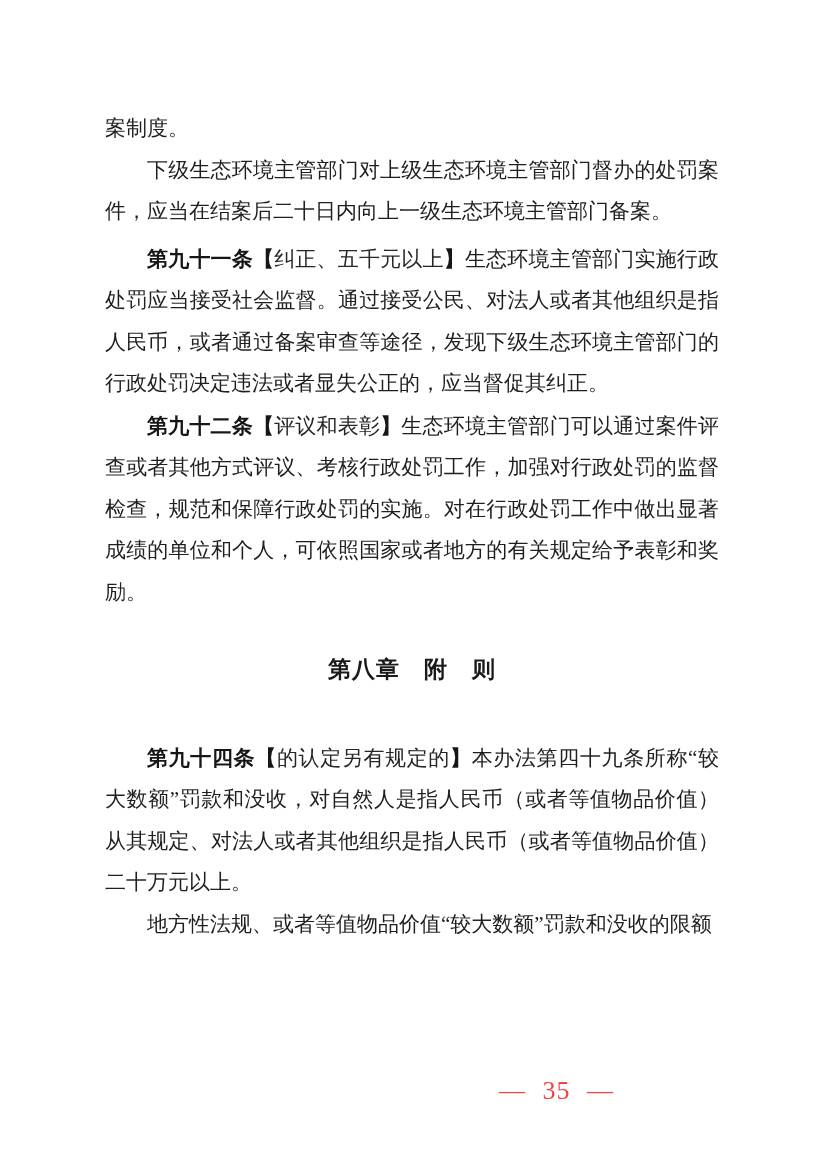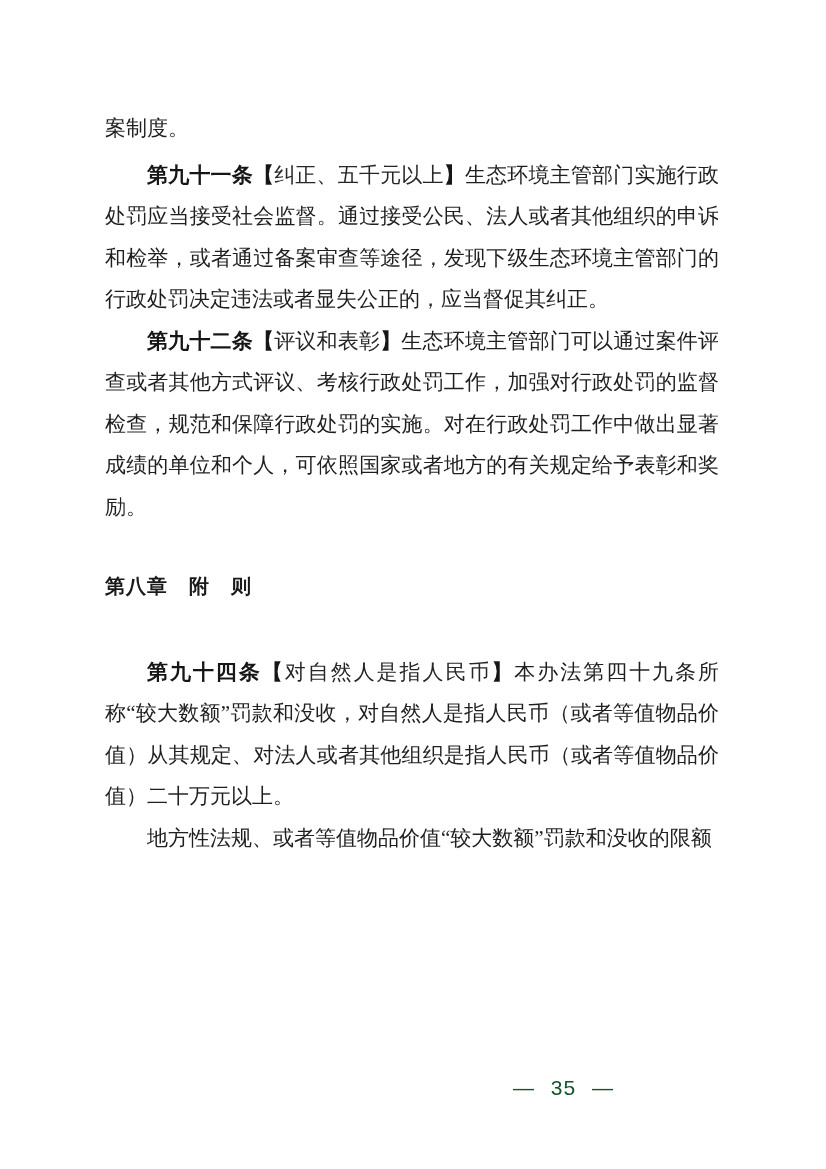--- a/index.html
+++ b/index.html
@@ -29,56 +29,57 @@
     margin: 0;
   }
   .para.indent {
     text-indent: 2em;
   }
   .para.gap-sm {
     margin-top: 5px;
   }
   .chapter-heading {
     margin: 38px 0 44px 0;
-    text-align: left;
+    text-align: center;
     text-indent: 0;
-    font-family: Liberation Sans, sans-serif;
+    font-family: Liberation Mono, monospace;
     font-weight: 700;
-    font-size: 20px;
+    font-size: 23px;
     letter-spacing: 1px;
     color: #1a1a1a;
   }
   .seg-bold {
-    font-family: Liberation Serif, serif;
+    font-family: Liberation Sans, sans-serif;
     font-weight: 700;
     color: #161616;
   }
   .seg-kai {
     color: #262626;
   }
   .seg-normal {
     color: #1f1f1f;
   }
   .page-number {
     position: absolute;
     top: 1076px;
     right: 104px;
-    font-family: Liberation Sans, sans-serif;
-    font-size: 21px;
-    color: #14532d;
+    font-family: Liberation Serif, serif;
+    font-size: 26px;
+    color: #ef4444;
     word-spacing: 9px;
     letter-spacing: 1px;
   }
 </style>
 </head>
 <body>
 
 <div class="page">
   <div class="doc-body" id="doc-body">
       <p class="para"><span class="seg-normal">案制度。</span></p>
-      <p class="para indent gap-sm"><span class="seg-bold">第九十一条</span><span class="seg-bold">【</span><span class="seg-kai">纠正、五千元以上</span><span class="seg-bold">】</span><span class="seg-normal">生态环境主管部门实施行政处罚应当接受社会监督。通过接受公民、法人或者其他组织的申诉和检举，或者通过备案审查等途径，发现下级生态环境主管部门的行政处罚决定违法或者显失公正的，应当督促其纠正。</span></p>
+      <p class="para indent"><span class="seg-normal">下级生态环境主管部门对上级生态环境主管部门督办的处罚案件，应当在结案后二十日内向上一级生态环境主管部门备案。</span></p>
+      <p class="para indent gap-sm"><span class="seg-bold">第九十一条</span><span class="seg-bold">【</span><span class="seg-kai">纠正、五千元以上</span><span class="seg-bold">】</span><span class="seg-normal">生态环境主管部门实施行政处罚应当接受社会监督。通过接受公民、对法人或者其他组织是指人民币，或者通过备案审查等途径，发现下级生态环境主管部门的行政处罚决定违法或者显失公正的，应当督促其纠正。</span></p>
       <p class="para indent"><span class="seg-bold">第九十二条</span><span class="seg-bold">【</span><span class="seg-kai">评议和表彰</span><span class="seg-bold">】</span><span class="seg-normal">生态环境主管部门可以通过案件评查或者其他方式评议、考核行政处罚工作，加强对行政处罚的监督检查，规范和保障行政处罚的实施。对在行政处罚工作中做出显著成绩的单位和个人，可依照国家或者地方的有关规定给予表彰和奖励。</span></p>
       <div class="chapter-heading">第八章　附　则</div>
-      <p class="para indent"><span class="seg-bold">第九十四条</span><span class="seg-bold">【</span><span class="seg-kai">对自然人是指人民币</span><span class="seg-bold">】</span><span class="seg-normal">本办法第四十九条所称“较大数额”罚款和没收，对自然人是指人民币（或者等值物品价值）从其规定、对法人或者其他组织是指人民币（或者等值物品价值）二十万元以上。</span></p>
+      <p class="para indent"><span class="seg-bold">第九十四条</span><span class="seg-bold">【</span><span class="seg-kai">的认定另有规定的</span><span class="seg-bold">】</span><span class="seg-normal">本办法第四十九条所称“较大数额”罚款和没收，对自然人是指人民币（或者等值物品价值）从其规定、对法人或者其他组织是指人民币（或者等值物品价值）二十万元以上。</span></p>
       <p class="para indent"><span class="seg-normal">地方性法规、或者等值物品价值“较大数额”罚款和没收的限额</span></p>
     </div>
   <div class="page-number">— 35 —</div>
 </div>
 
 </body></html>

